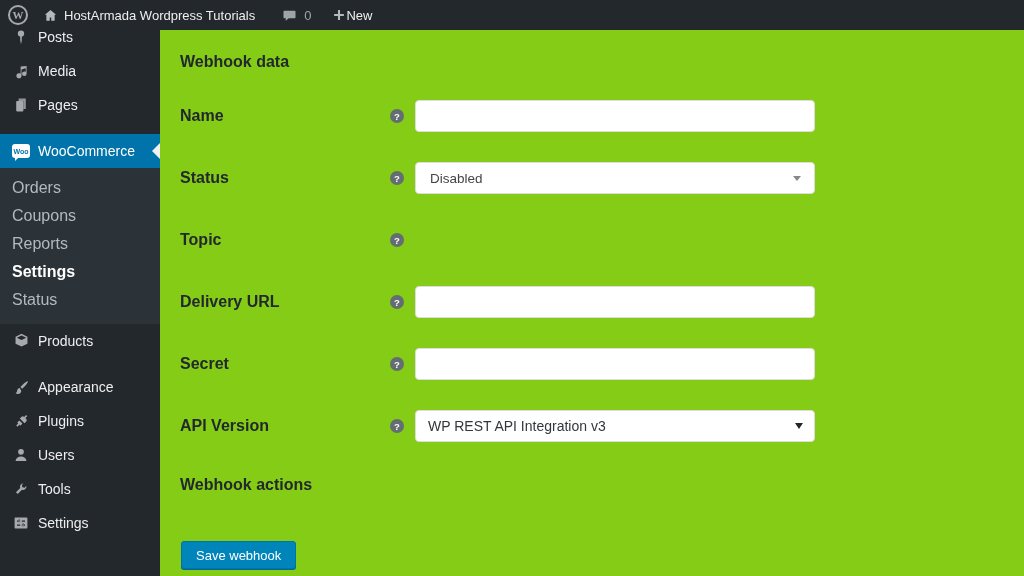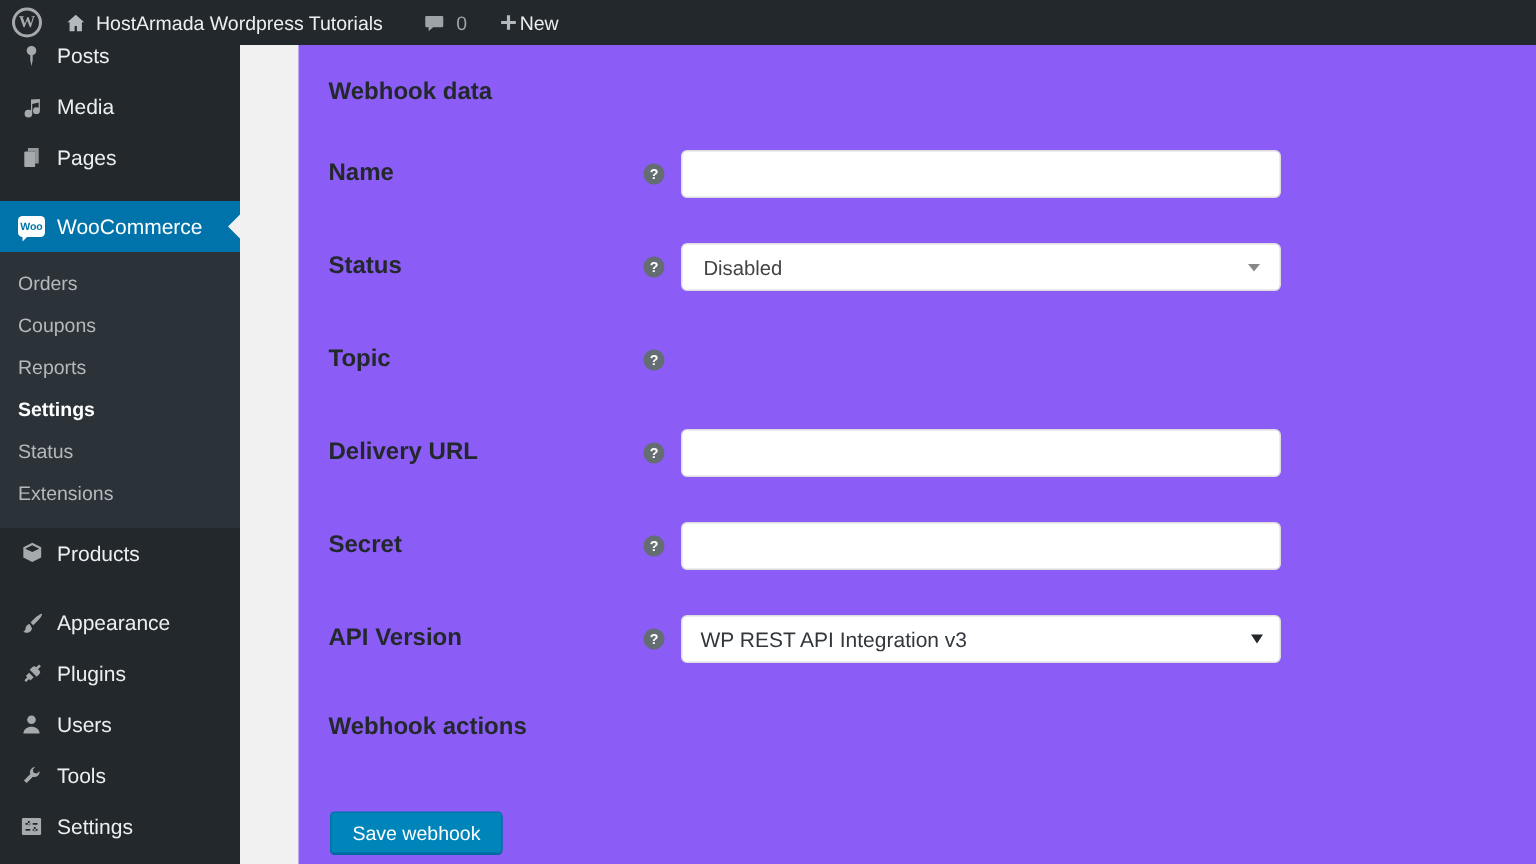--- a/index.html
+++ b/index.html
@@ -59,28 +59,28 @@
     font-size: 7px; font-weight: bold; color: #0073aa;
     position: relative;
   }
   .woo-badge::after {
     content: ""; position: absolute; left: 3px; bottom: -3px;
     border: 3px solid transparent; border-top-color: #fff; border-left-color: #fff;
   }
   .submenu { background: #2c3338; padding: 6px 0 10px; }
   .submenu-item {
     height: 28px; display: flex; align-items: center;
-    padding-left: 12px; color: #b4b9be; font-size: 13px; cursor: pointer;
+    padding-left: 12px; color: #b4b9be; font-size: 16px; cursor: pointer;
   }
   .submenu-item.current { color: #fff; font-weight: bold; }
 
   
   .content {
     position: absolute; top: 30px; left: 160px; right: 0; bottom: 0;
-    background: #8b5cf6; padding: 22px 0 0 20px; overflow: hidden; margin-left: 39px;
+    background: #84cc16; padding: 22px 0 0 20px; overflow: hidden;
   }
   .section-title {
     font-size: 16px; font-weight: 700; color: #23282d;
     line-height: 20px; margin: 0 0 27px;
   }
   .form-row { display: flex; align-items: center; height: 34px; margin-bottom: 28px; }
   .form-label { width: 210px; font-size: 16px; font-weight: 700; color: #23282d; flex: 0 0 210px; }
   .help-tip {
     width: 14px; height: 14px; border-radius: 50%; background: #646d72;
     color: #fff; font-size: 9.5px; font-weight: bold;
@@ -172,23 +172,20 @@
         </div>
       <div class="submenu-item">
           <span>Reports</span>
         </div>
       <div class="submenu-item current">
           <span>Settings</span>
         </div>
       <div class="submenu-item">
           <span>Status</span>
         </div>
-      <div class="submenu-item">
-          <span>Extensions</span>
-        </div>
     </nav>
 
     <div class="menu-item">
       <span class="mi-icon">
         <svg width="17" height="17" viewBox="0 0 20 20">
             <path fill="#a7aaad" d="M10 1l7 3.5v8L10 16l-7-3.5v-8zM4.5 5.6L10 8.3l5.5-2.7L10 2.9z"></path>
           </svg>
       </span>
       <span>Products</span>
     </div>

